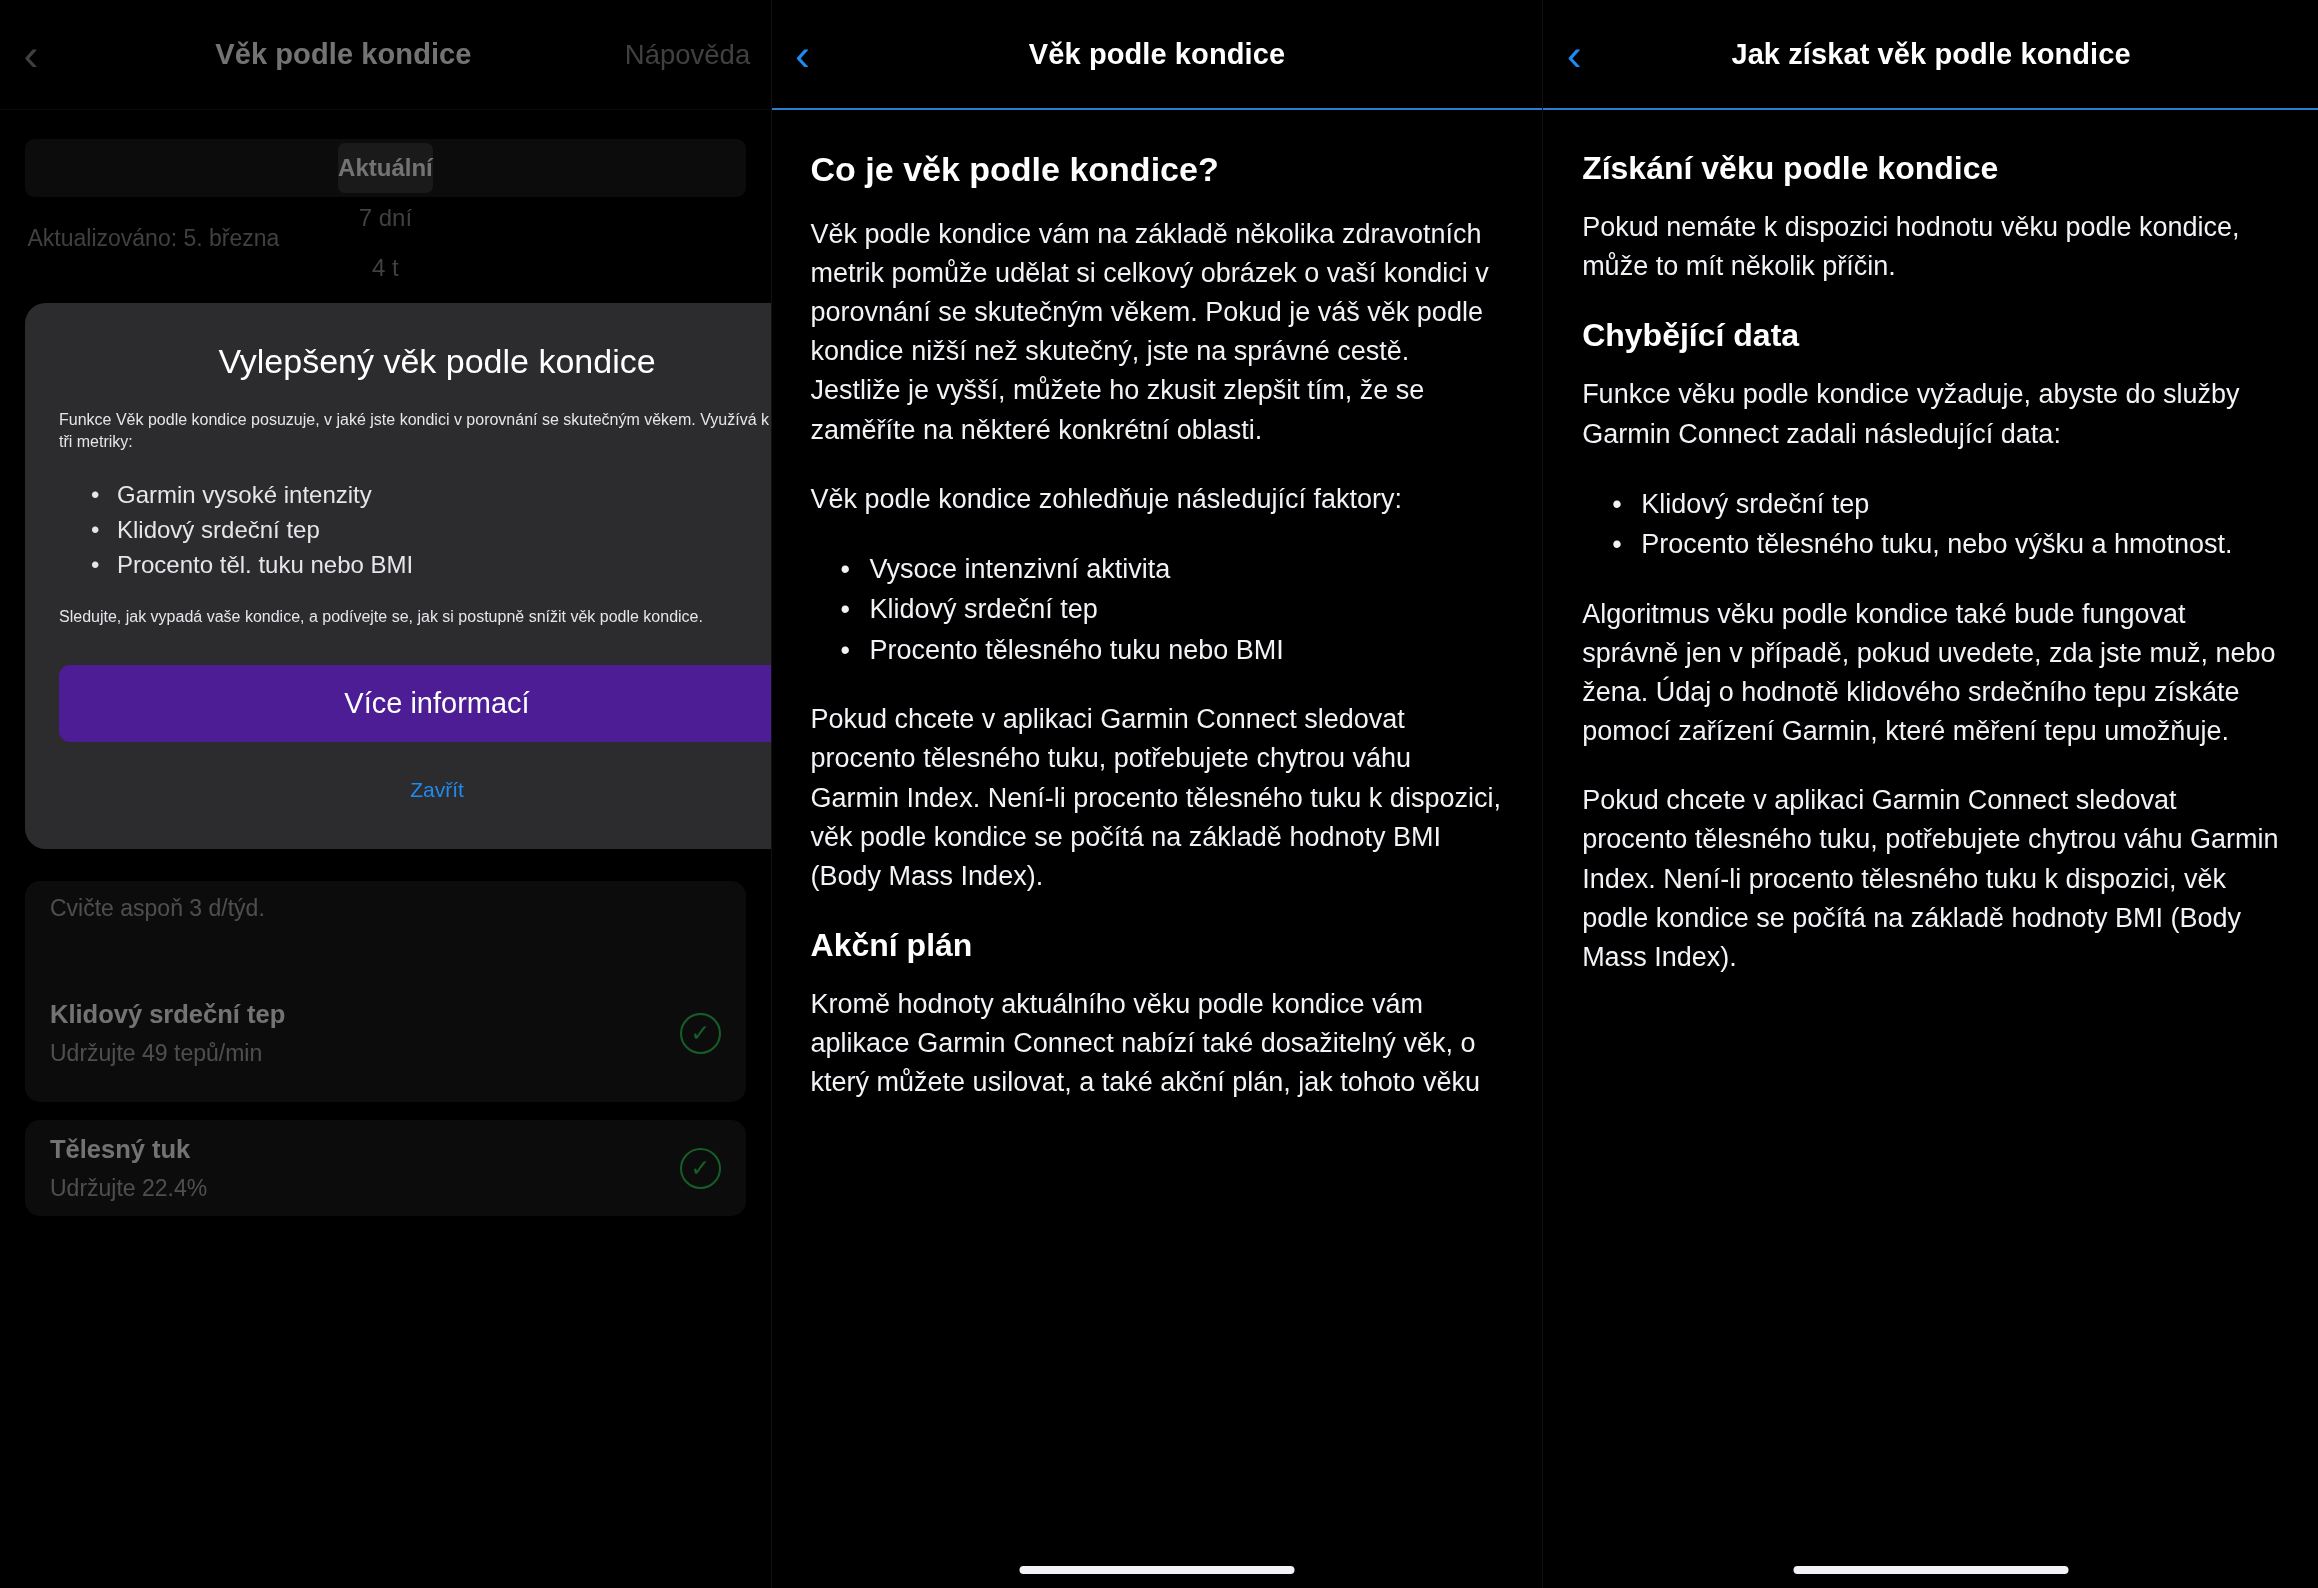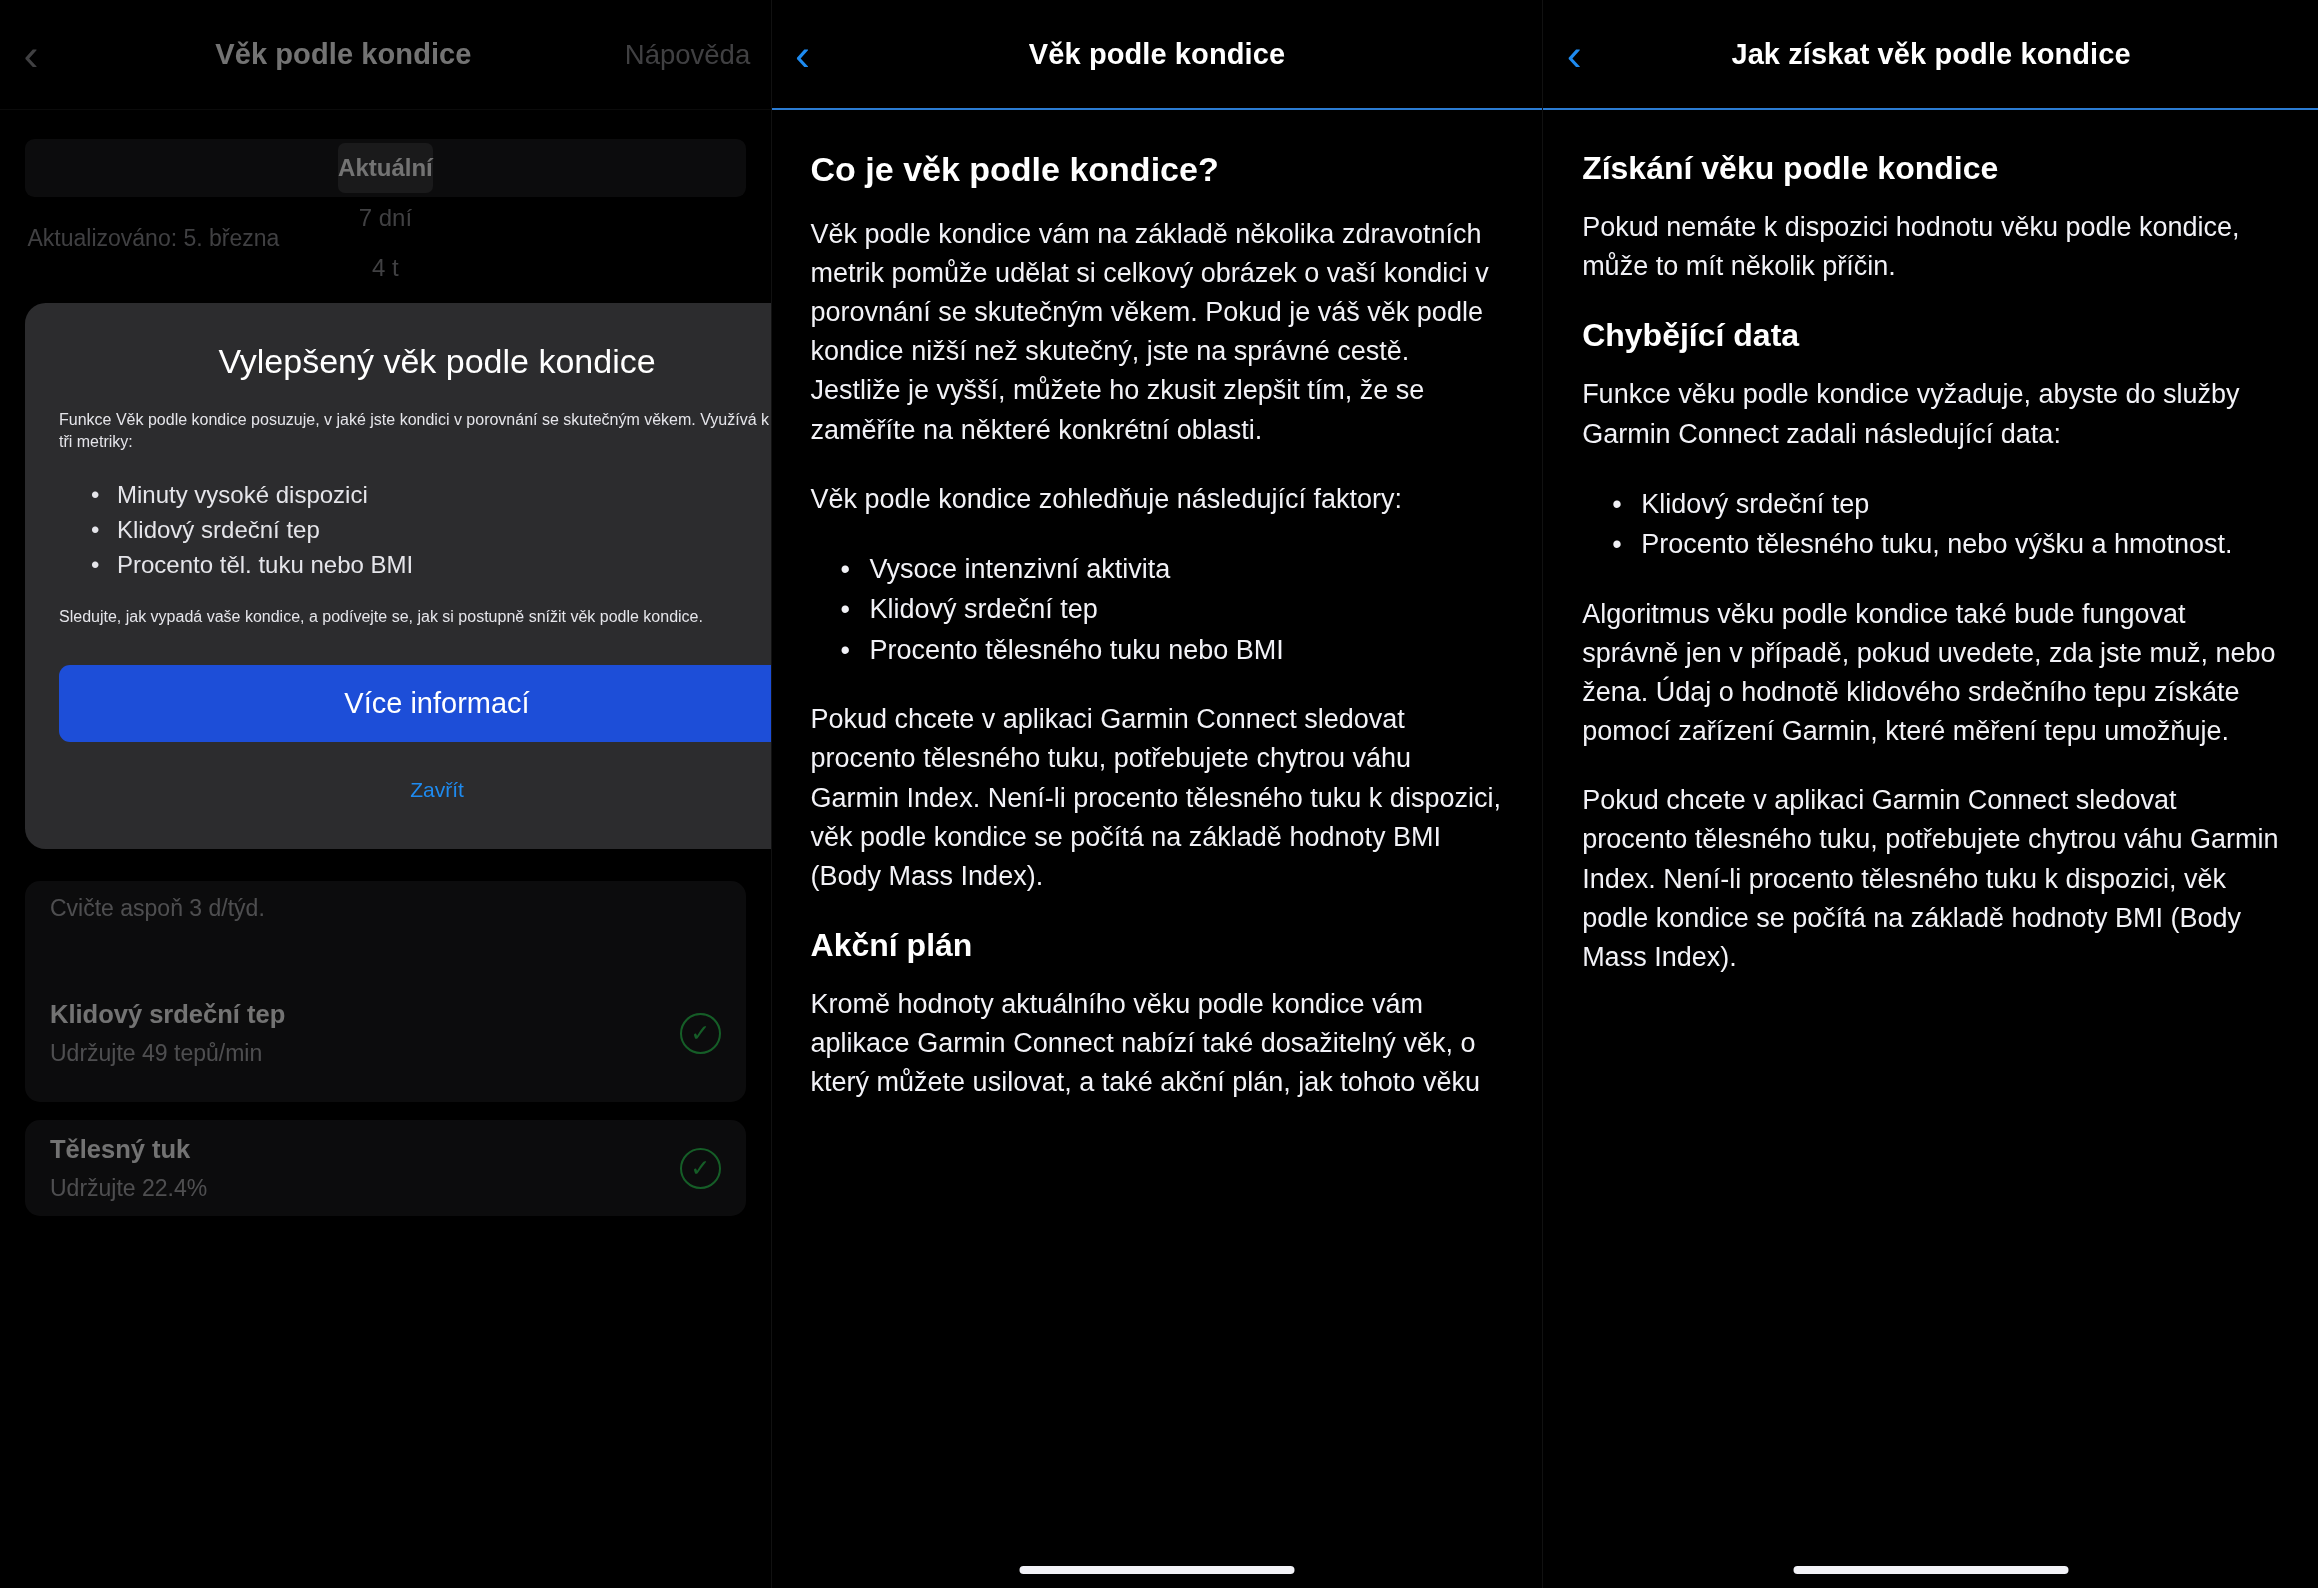--- a/index.html
+++ b/index.html
@@ -187,21 +187,21 @@
   .modal-list li::before {
     content: "•";
     position: absolute;
     left: 0;
     color: #e5e5ea;
   }
   .btn-primary {
     margin-top: 36px;
     height: 77px;
     border-radius: 11px;
-    background: #1d4ed8;
+    background: #4c1d95;
     color: #fff;
     font-size: 29px;
     display: flex;
     align-items: center;
     justify-content: center;
     cursor: pointer;
   }
   .btn-secondary {
     margin-top: 20.7px;
     height: 55px;
@@ -314,21 +314,21 @@
         </div>
       </div>
     </div>
 
     <div class="modal-scrim"></div>
 
     <div class="modal">
       <div class="modal-title">Vylepšený věk podle kondice</div>
       <div class="modal-body">Funkce Věk podle kondice posuzuje, v jaké jste kondici v porovnání se skutečným věkem. Využívá k tomu tři metriky:</div>
       <ul class="modal-list">
-        <li>Minuty vysoké dispozici</li>
+        <li>Garmin vysoké intenzity</li>
         <li>Klidový srdeční tep</li>
         <li>Procento těl. tuku nebo BMI</li>
       </ul>
       <div class="modal-body">Sledujte, jak vypadá vaše kondice, a podívejte se, jak si postupně snížit věk podle kondice.</div>
       <div class="btn-primary">Více informací</div>
       <div class="btn-secondary">Zavřít</div>
     </div>
   </div>
 
   <div class="panel-divider"></div>

